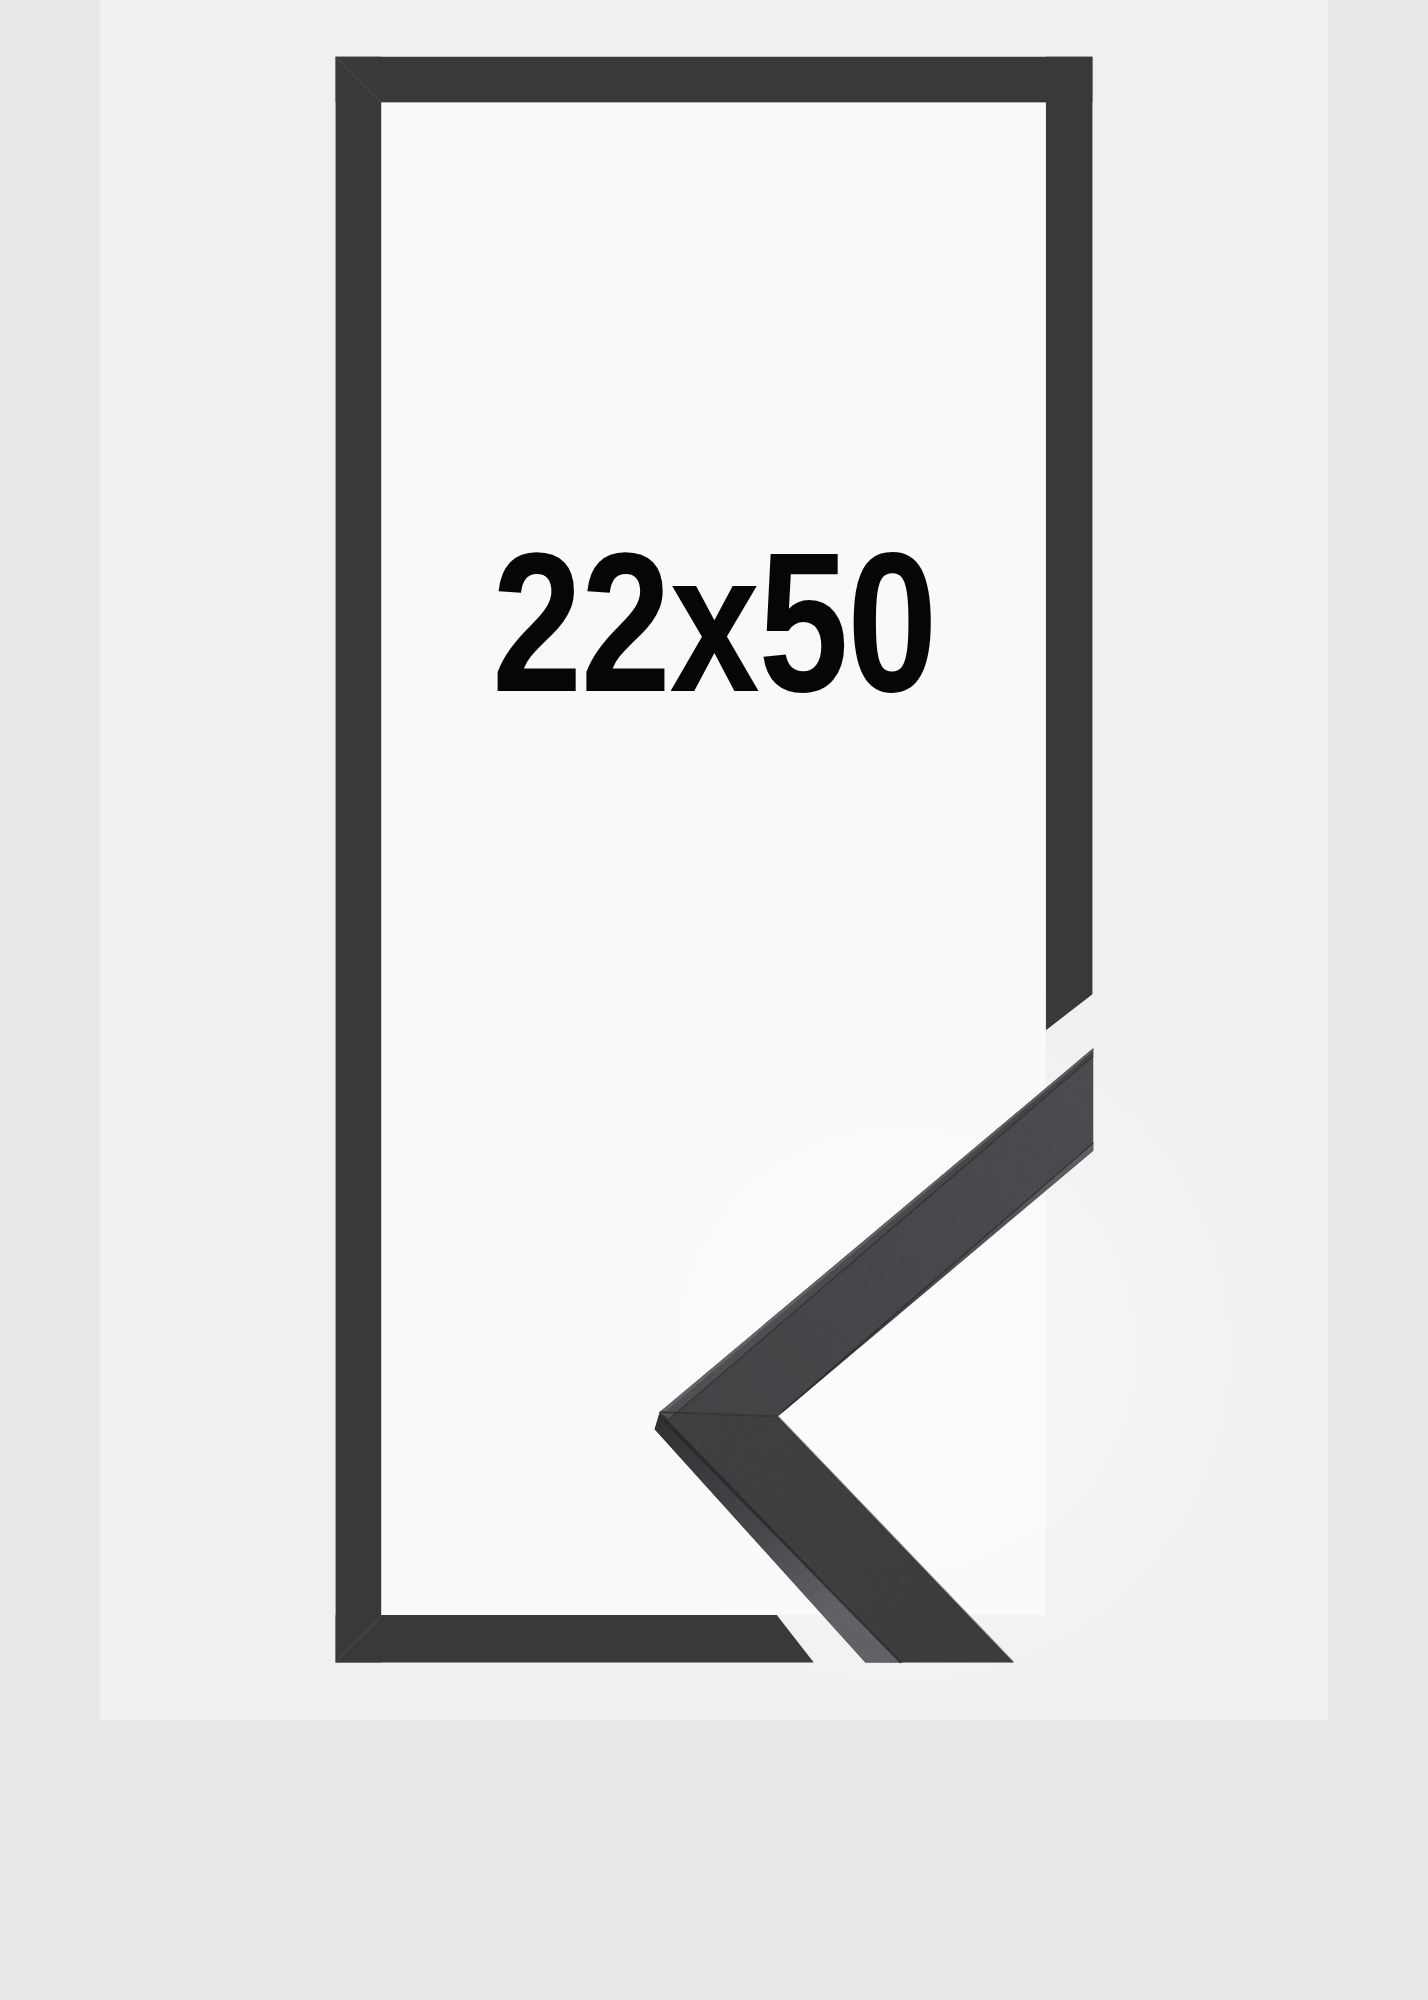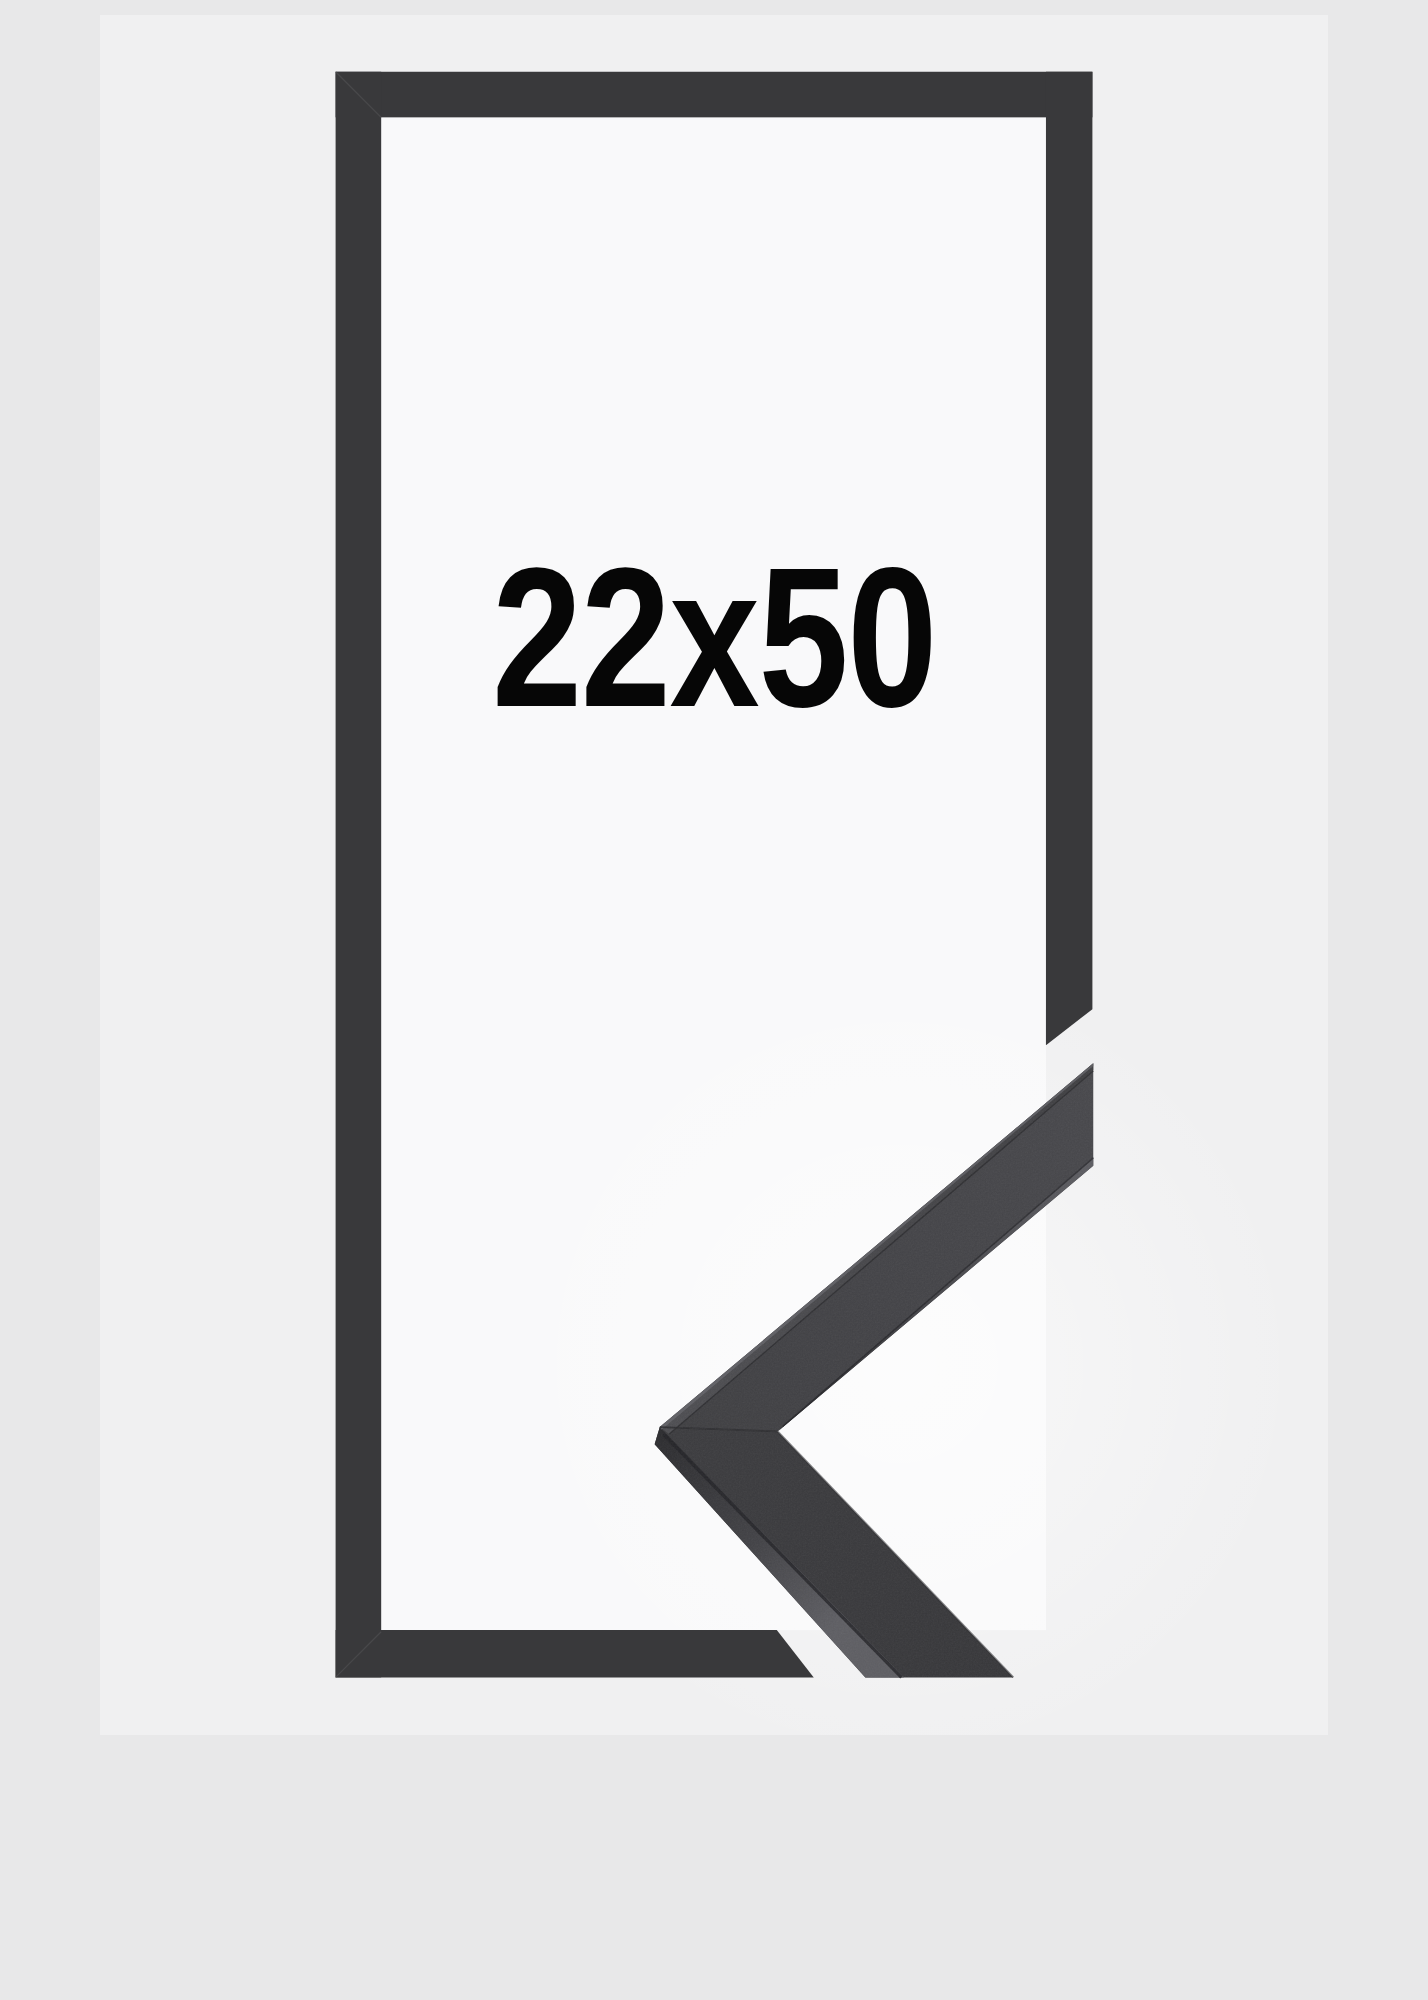--- a/index.html
+++ b/index.html
@@ -1,20 +1,20 @@
 <!DOCTYPE html>
 <html><head>
 <meta charset="utf-8">
 <style>
   html,body { margin:0; padding:0; background:#e8e8e9; }
   .stage {
     position: relative;
     width: 1428px;
     height: 1720px;
-    margin: 15px auto;
+    margin: 0 auto;
     overflow: hidden;
     font-family: "Liberation Sans", "DejaVu Sans", sans-serif;
   }
   .stage svg { display:block; width:100%; height:100%; }
   .size-label {
     font-family: "Liberation Sans", "DejaVu Sans", sans-serif;
     font-weight: 700;
     font-size: 230px;
     letter-spacing: -2px;
   }

